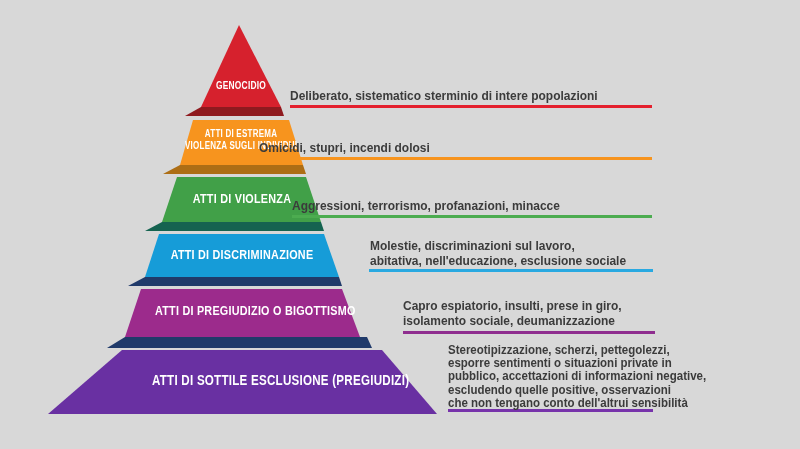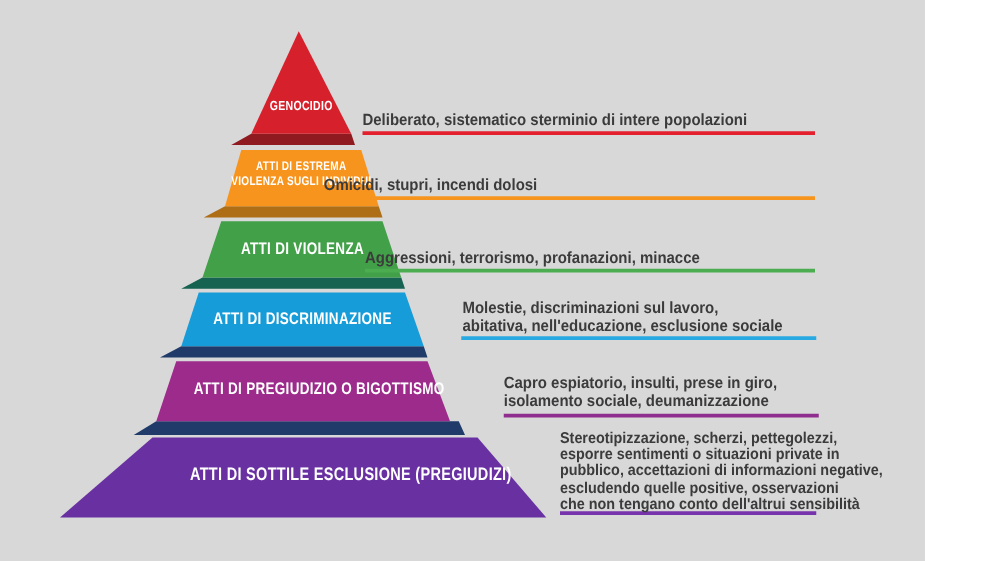--- a/index.html
+++ b/index.html
@@ -1,19 +1,19 @@
 <!DOCTYPE html>
 <html><head>
 <meta charset="utf-8">
 <style>
   html,body { margin:0; padding:0; }
   body { font-family: "Liberation Sans", sans-serif; }
   .stage {
     position: relative;
-    width: 740px;
+    width: 800px;
     height: 449px;
     background: #D8D8D8;
     overflow: hidden;
   }
   .stage svg { position:absolute; left:0; top:0; }
   .lvl-label {
     position: absolute;
     color: #ffffff;
     font-weight: bold;
     text-align: center;

